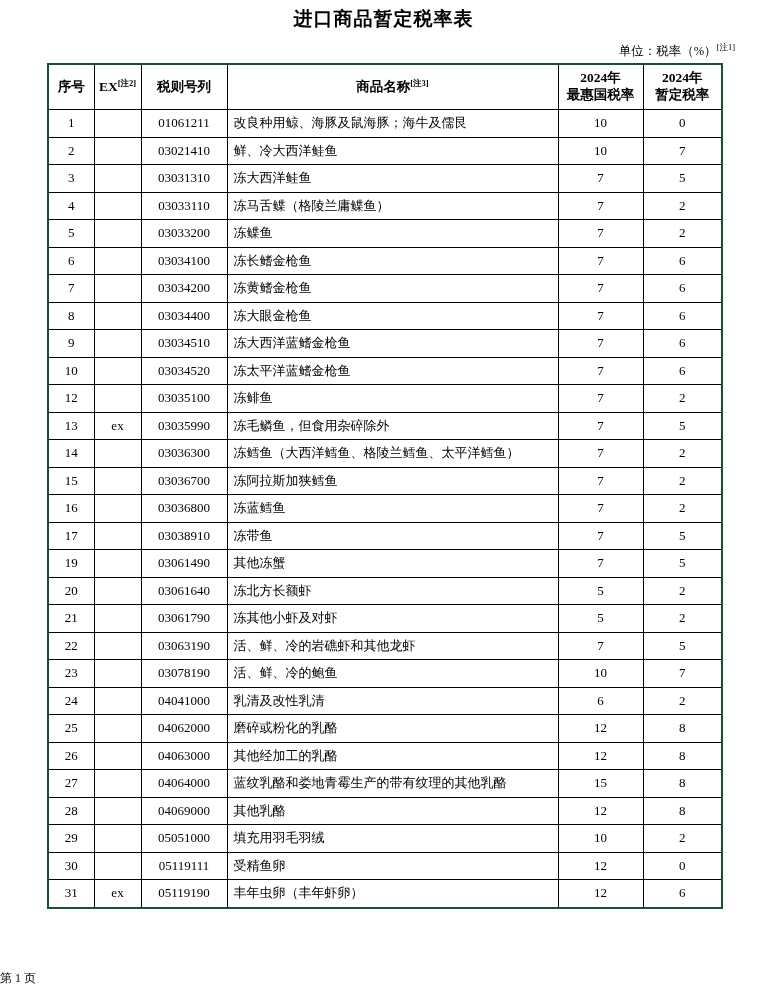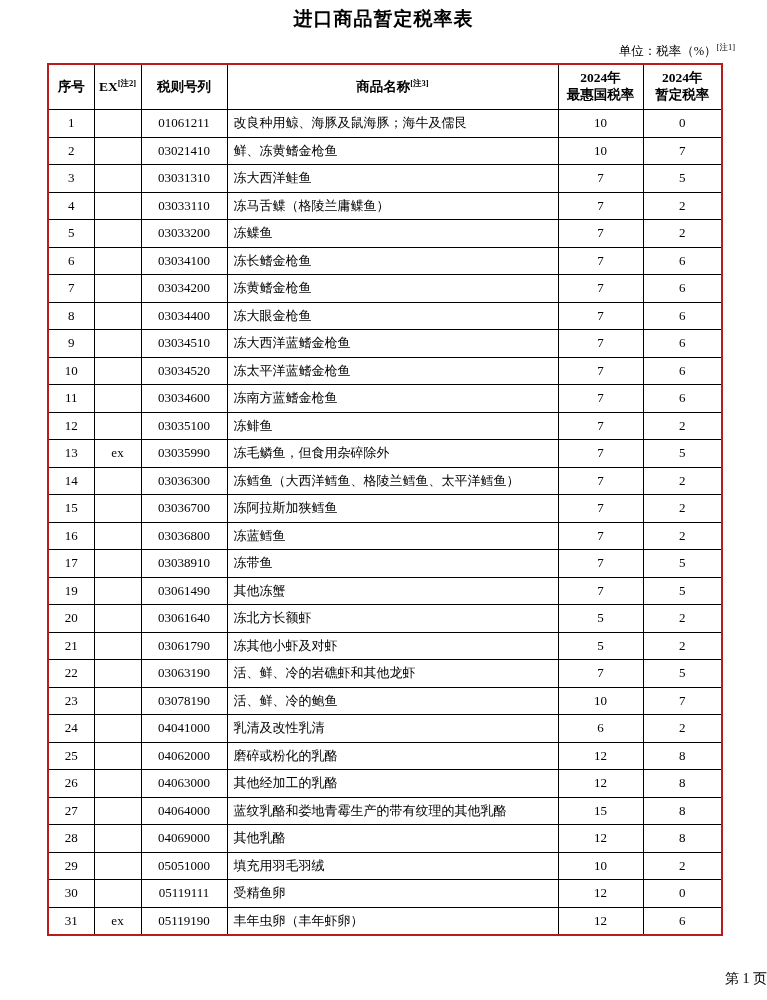--- a/index.html
+++ b/index.html
@@ -16,38 +16,38 @@
   }
   .unit-note {
     position:absolute; top:43px; right:32px;
     font-size:12.5px; white-space:nowrap;
   }
   .unit-note sup, th sup { font-size:8.5px; vertical-align:super; line-height:0;font-family:Liberation Serif, serif; }
 
   table.tariff {
     position:absolute; left:47px; top:63px; width:676px;
     border-collapse:collapse; table-layout:fixed;
-    border:2px solid #b91c1c;
+    border:2px solid #14532d;
   }
   .tariff th, .tariff td {
     border:1px solid #000; padding:0; overflow:hidden; white-space:nowrap;
   }
   .tariff th {
     font-size:13.5px; font-weight:bold; height:44px;
     text-align:center; line-height:1.25; vertical-align:middle;
   }
   .tariff td {
     height:26.5px; font-size:13px; vertical-align:middle;
   }
   td.c { text-align:center; }
   td.name-cell { text-align:left; padding-left:6px;margin-top:20px; }
 
   .page-footer {
     position:absolute; top:970px; left:0; width:100%;
-    text-align:right; font-size:14px;
+    text-align:left; font-size:12px;
   }
 </style>
 </head>
 <body>
 
 <div class="page">
 
   <div class="doc-title">进口商品暂定税率表</div>
 
   <div class="unit-note"><span>单位：税率（%）</span><sup>[注1]</sup></div>
@@ -83,21 +83,21 @@
     <td class="c"></td>
     <td class="c">01061211</td>
     <td class="name-cell">改良种用鲸、海豚及鼠海豚；海牛及儒艮</td>
     <td class="c">10</td>
     <td class="c">0</td>
   </tr>
         <tr>
     <td class="c">2</td>
     <td class="c"></td>
     <td class="c">03021410</td>
-    <td class="name-cell">鲜、冻黄鳍金枪鱼</td>
+    <td class="name-cell">鲜、冷大西洋鲑鱼</td>
     <td class="c">10</td>
     <td class="c">7</td>
   </tr>
         <tr>
     <td class="c">3</td>
     <td class="c"></td>
     <td class="c">03031310</td>
     <td class="name-cell">冻大西洋鲑鱼</td>
     <td class="c">7</td>
     <td class="c">5</td>
@@ -148,28 +148,20 @@
     <td class="c">03034510</td>
     <td class="name-cell">冻大西洋蓝鳍金枪鱼</td>
     <td class="c">7</td>
     <td class="c">6</td>
   </tr>
         <tr>
     <td class="c">10</td>
     <td class="c"></td>
     <td class="c">03034520</td>
     <td class="name-cell">冻太平洋蓝鳍金枪鱼</td>
-    <td class="c">7</td>
-    <td class="c">6</td>
-  </tr>
-        <tr>
-    <td class="c">11</td>
-    <td class="c"></td>
-    <td class="c">03034600</td>
-    <td class="name-cell">冻南方蓝鳍金枪鱼</td>
     <td class="c">7</td>
     <td class="c">6</td>
   </tr>
         <tr>
     <td class="c">12</td>
     <td class="c"></td>
     <td class="c">03035100</td>
     <td class="name-cell">冻鲱鱼</td>
     <td class="c">7</td>
     <td class="c">2</td>

